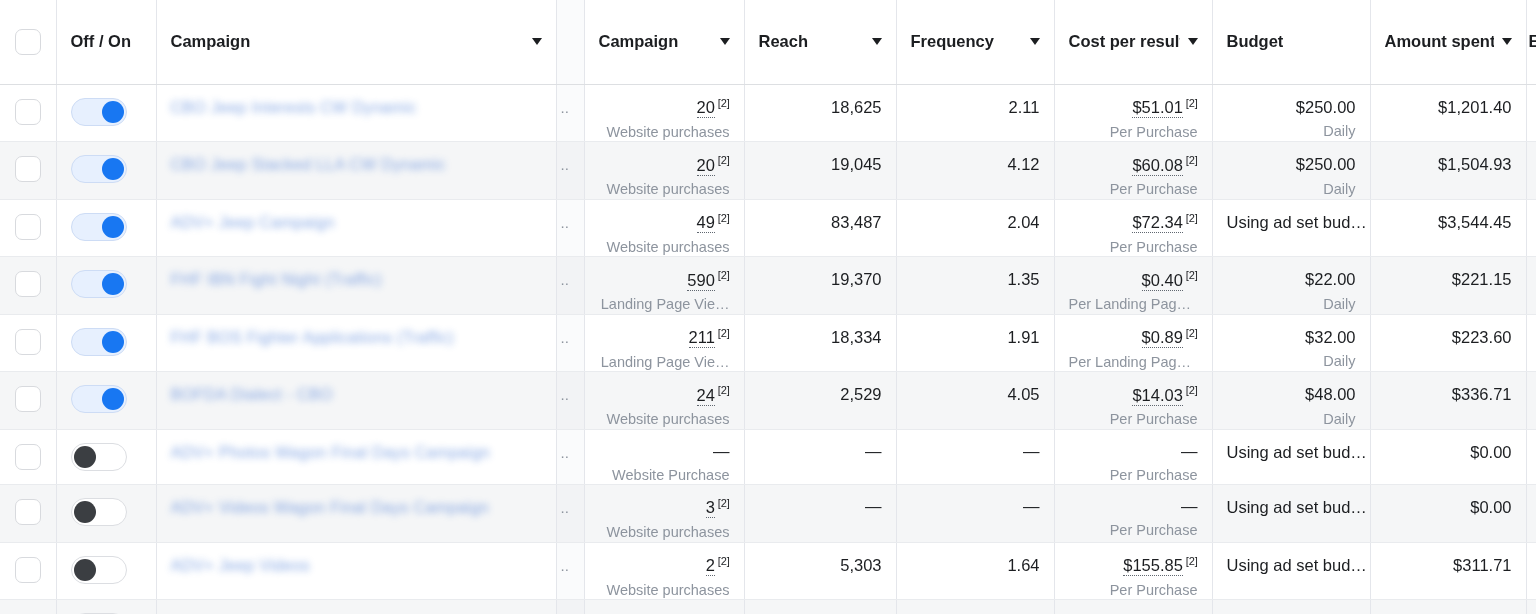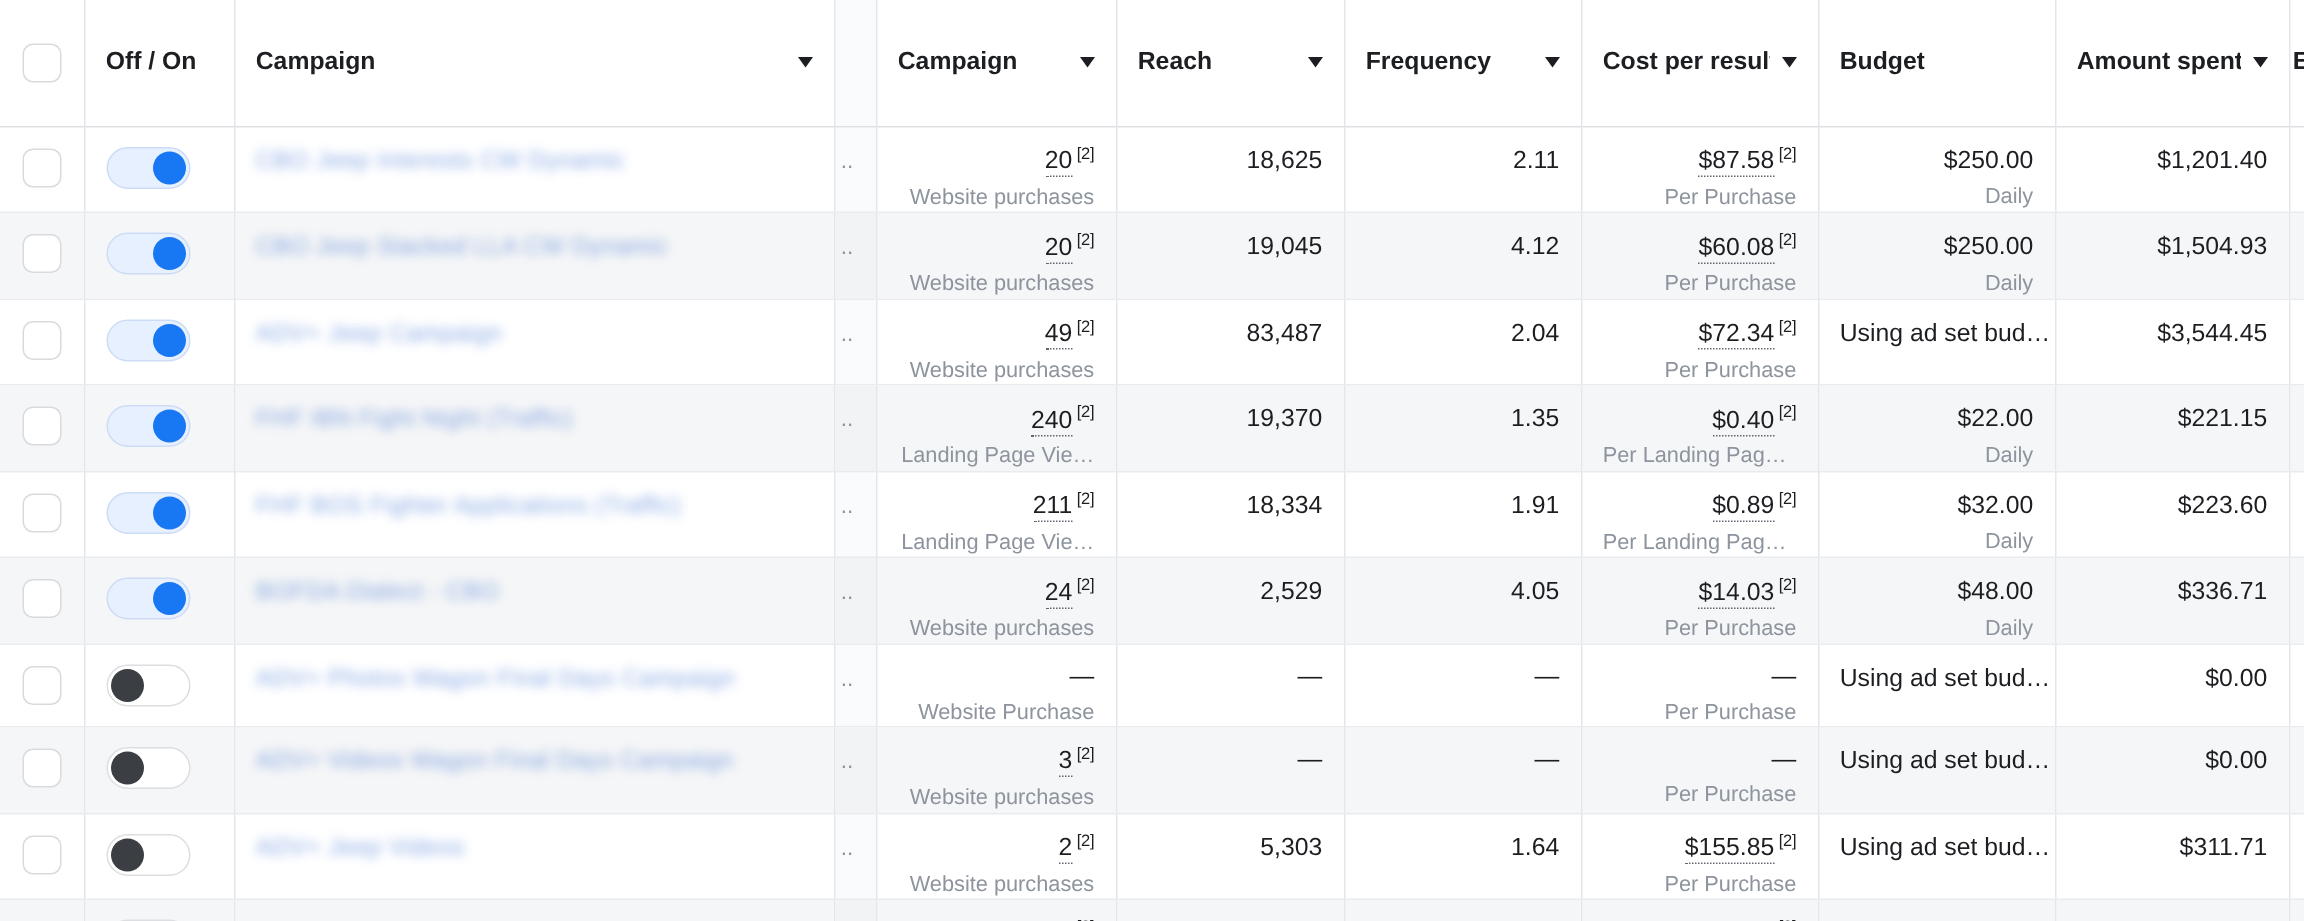--- a/index.html
+++ b/index.html
@@ -304,21 +304,21 @@
               <span class="m-main">18,625</span>
             </div>
           </td>
           <td>
             <div class="metric">
               <span class="m-main">2.11</span>
             </div>
           </td>
           <td>
             <div class="metric">
-              <span class="m-main"><span class="dotted">$87.58</span><span class="sup">[2]</span></span>
+              <span class="m-main"><span class="dotted">$51.01</span><span class="sup">[2]</span></span>
               <span class="m-sub">Per Purchase</span>
             </div>
           </td>
           <td>
             <div class="metric">
               <span class="m-main">$250.00</span>
               <span class="m-sub">Daily</span>
             </div>
           </td>
           <td>
@@ -455,21 +455,21 @@
           <td>
             <div class="camp-cell"><span class="camp-name">FHF IBN Fight Night (Traffic)</span></div>
           </td>
           <td class="td-narrow">
             <div class="metric left" style="padding-top:14px;">
               <span>..</span>
             </div>
           </td>
           <td>
             <div class="metric">
-              <span class="m-main"><span class="dotted">240</span><span class="sup">[2]</span></span>
+              <span class="m-main"><span class="dotted">590</span><span class="sup">[2]</span></span>
               <span class="m-sub">Landing Page Vie…</span>
             </div>
           </td>
           <td>
             <div class="metric">
               <span class="m-main">19,370</span>
             </div>
           </td>
           <td>
             <div class="metric">

